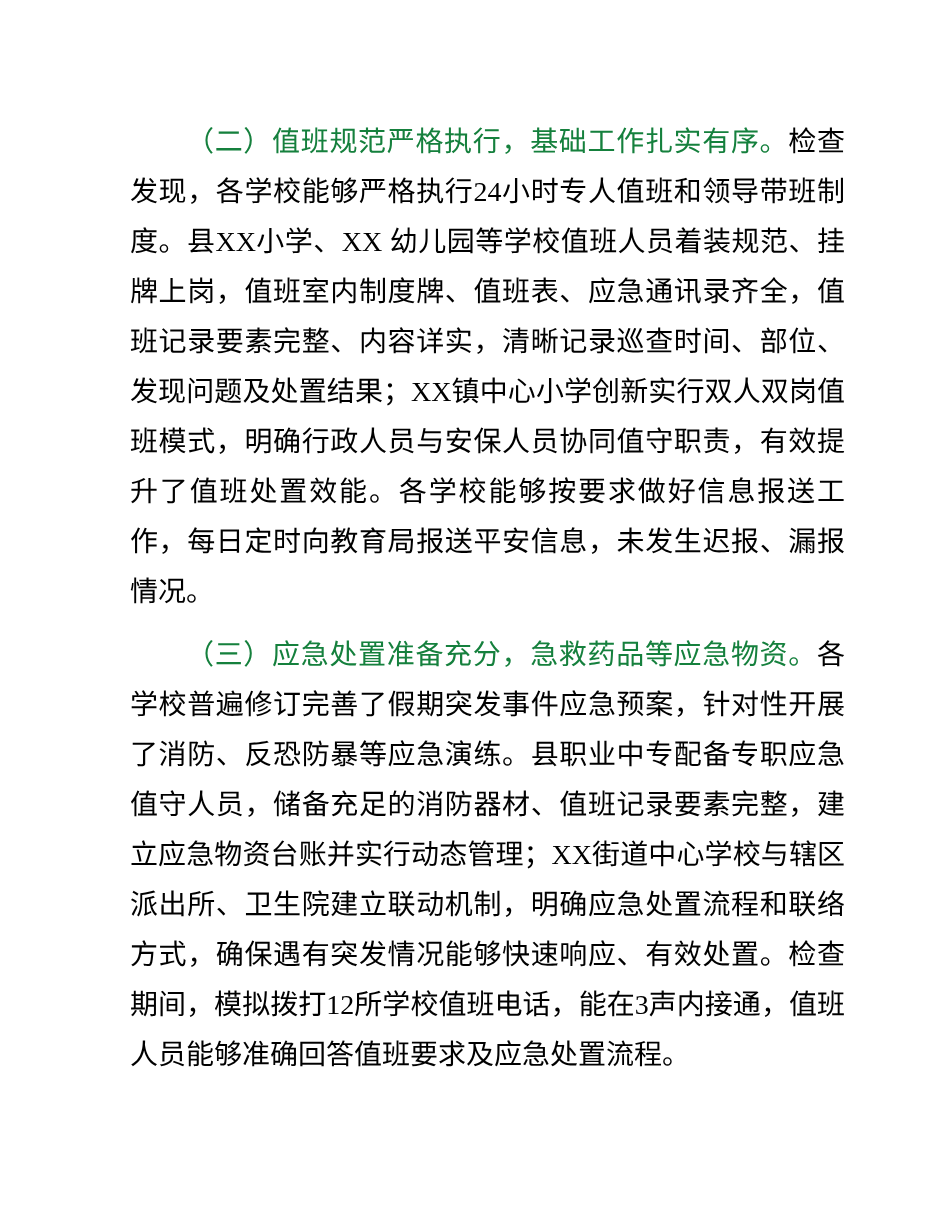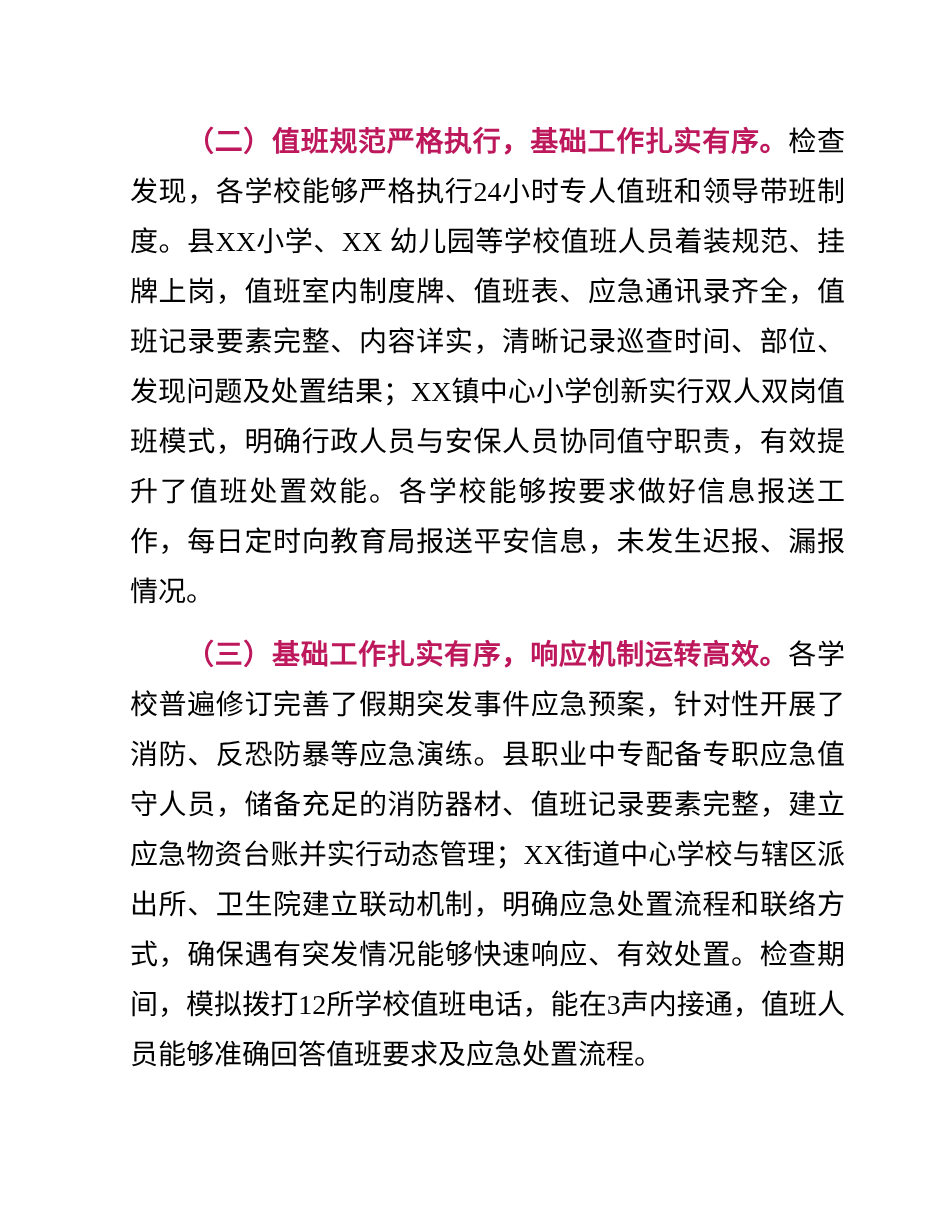--- a/index.html
+++ b/index.html
@@ -27,31 +27,31 @@
     font-family: "Liberation Serif", "DejaVu Serif", serif;
     font-size: 28px;
     line-height: 50px;
     color: #000000;
     text-align: justify;
     text-justify: inter-ideograph;
     text-indent: 2em;
   }
   .para-heading {
     font-family: "Liberation Sans", "DejaVu Sans", sans-serif;
-    font-weight: 700;
-    color: #be185d;
+    font-weight: 400;
+    color: #15803d;
   }
   .para-body {
     font-weight: 400;
   }
 </style>
 </head>
 <body>
 
 <div class="page">
   <div class="content">
 
     <p class="para"><strong class="para-heading">（二）值班规范严格执行，基础工作扎实有序。</strong><span class="para-body">检查发现，各学校能够严格执行24小时专人值班和领导带班制度。县XX小学、XX 幼儿园等学校值班人员着装规范、挂牌上岗，值班室内制度牌、值班表、应急通讯录齐全，值班记录要素完整、内容详实，清晰记录巡查时间、部位、发现问题及处置结果；XX镇中心小学创新实行双人双岗值班模式，明确行政人员与安保人员协同值守职责，有效提升了值班处置效能。各学校能够按要求做好信息报送工作，每日定时向教育局报送平安信息，未发生迟报、漏报情况。</span></p>
 
-    <p class="para"><strong class="para-heading">（三）基础工作扎实有序，响应机制运转高效。</strong><span class="para-body">各学校普遍修订完善了假期突发事件应急预案，针对性开展了消防、反恐防暴等应急演练。县职业中专配备专职应急值守人员，储备充足的消防器材、值班记录要素完整，建立应急物资台账并实行动态管理；XX街道中心学校与辖区派出所、卫生院建立联动机制，明确应急处置流程和联络方式，确保遇有突发情况能够快速响应、有效处置。检查期间，模拟拨打12所学校值班电话，能在3声内接通，值班人员能够准确回答值班要求及应急处置流程。</span></p>
+    <p class="para"><strong class="para-heading">（三）应急处置准备充分，急救药品等应急物资。</strong><span class="para-body">各学校普遍修订完善了假期突发事件应急预案，针对性开展了消防、反恐防暴等应急演练。县职业中专配备专职应急值守人员，储备充足的消防器材、值班记录要素完整，建立应急物资台账并实行动态管理；XX街道中心学校与辖区派出所、卫生院建立联动机制，明确应急处置流程和联络方式，确保遇有突发情况能够快速响应、有效处置。检查期间，模拟拨打12所学校值班电话，能在3声内接通，值班人员能够准确回答值班要求及应急处置流程。</span></p>
 
   </div>
 </div>
 
 </body></html>

